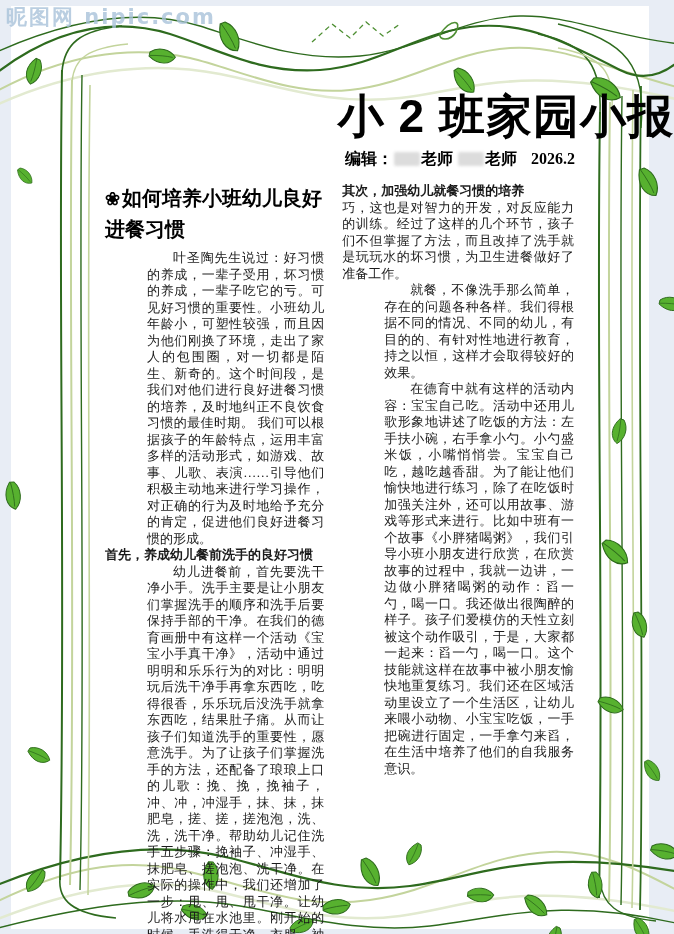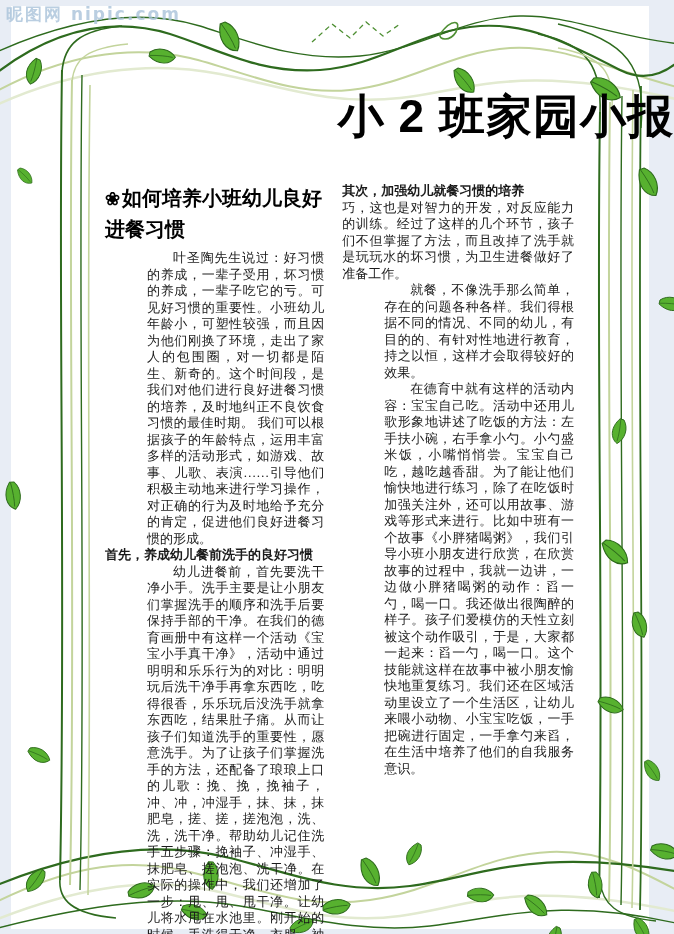--- a/index.html
+++ b/index.html
@@ -12,21 +12,21 @@
   .page{position:relative;width:674px;height:934px;background:#fff;}
   svg.frame{position:absolute;left:0;top:0;width:674px;height:934px;}
   .vine-dark{stroke:var(--vine-dark);fill:none;}
   .vine-mid{stroke:var(--vine-mid);fill:none;}
   .vine-light{stroke:var(--vine-light);fill:none;}
   .vine-pale{stroke:var(--vine-pale);fill:none;}
   .leaf-shape{fill:var(--leaf-fill);stroke:var(--leaf-stroke);}
   .leaf-vein{fill:none;stroke:var(--leaf-stroke);}
   .watermark{
     position:absolute;left:6px;top:3px;
-    font-family:"DejaVu Sans",sans-serif;font-weight:bold;font-size:17px;
+    font-family:"DejaVu Sans",sans-serif;font-weight:bold;font-size:21px;
     color:var(--watermark-blue);opacity:.8;letter-spacing:2px;white-space:nowrap;
   }
   .title{
     position:absolute;left:0;top:86px;width:674px;margin:0;text-align:right;
     font-family:"Liberation Sans",sans-serif;font-weight:900;font-size:46px;
     color:#000000;letter-spacing:1px;
   }
   .editor-line{
     position:absolute;top:149px;right:99px;
     font-family:"Liberation Serif",serif;font-weight:bold;font-size:16px;color:#000;
@@ -144,20 +144,24 @@
       <use href="#leaf" transform="translate(596,872) rotate(115) scale(0.95)"></use>
       <use href="#leaf" transform="translate(652,846) rotate(45) scale(1.0)"></use>
       <use href="#leaf" transform="translate(638,918) rotate(95) scale(0.9)"></use>
     </g>
   </svg>
 
   <div class="watermark">昵图网 nipic.com</div>
 
   <h1 class="title">小 2 班家园小报</h1>
 
+  <div class="editor-line">
+    <span>编辑：</span><span class="redacted"></span><span>老师</span>
+    <span class="redacted"></span><span>老师</span><span class="editor-date">2026.2</span>
+  </div>
 
   <div class="columns">
     <div class="col col-left">
       <h2 class="article-title">
         <span class="flower">❀</span><span>如何培养小班幼儿良好进餐习惯</span>
       </h2>
       <div id="left-paras">
           <p class="para body indent">叶圣陶先生说过：好习惯的养成，一辈子受用，坏习惯的养成，一辈子吃它的亏。可见好习惯的重要性。小班幼儿年龄小，可塑性较强，而且因为他们刚换了环境，走出了家人的包围圈，对一切都是陌生、新奇的。这个时间段，是我们对他们进行良好进餐习惯的培养，及时地纠正不良饮食习惯的最佳时期。 我们可以根据孩子的年龄特点，运用丰富多样的活动形式，如游戏、故事、儿歌、表演……引导他们积极主动地来进行学习操作，对正确的行为及时地给予充分的肯定，促进他们良好进餐习惯的形成。</p>
           <p class="para subhead">首先，养成幼儿餐前洗手的良好习惯</p>
           <p class="para body indent">幼儿进餐前，首先要洗干净小手。洗手主要是让小朋友们掌握洗手的顺序和洗手后要保持手部的干净。在我们的德育画册中有这样一个活动《宝宝小手真干净》，活动中通过明明和乐乐行为的对比：明明玩后洗干净手再拿东西吃，吃得很香，乐乐玩后没洗手就拿东西吃，结果肚子痛。从而让孩子们知道洗手的重要性，愿意洗手。为了让孩子们掌握洗手的方法，还配备了琅琅上口的儿歌：挽、挽，挽袖子，冲、冲，冲湿手，抹、抹，抹肥皂，搓、搓，搓泡泡，洗、洗，洗干净。帮助幼儿记住洗手五步骤：挽袖子、冲湿手、抹肥皂、搓泡泡、洗干净。在实际的操作中，我们还增加了一步：甩、甩、甩干净。让幼儿将水甩在水池里。刚开始的时候，手洗得干净，衣服、袖子没有弄湿的幼儿还会得到老师的小红花。为了让幼儿保持手部的干净，我们准备了大量的手指游戏：小不点睡了、开开门、大拇哥、手指找手指、小花狗和大石头、指五官……让孩子们在餐前的这一段时间内，保持手的干净，同时锻炼手的灵活性。俗话说：十指连心。心灵手</p>

